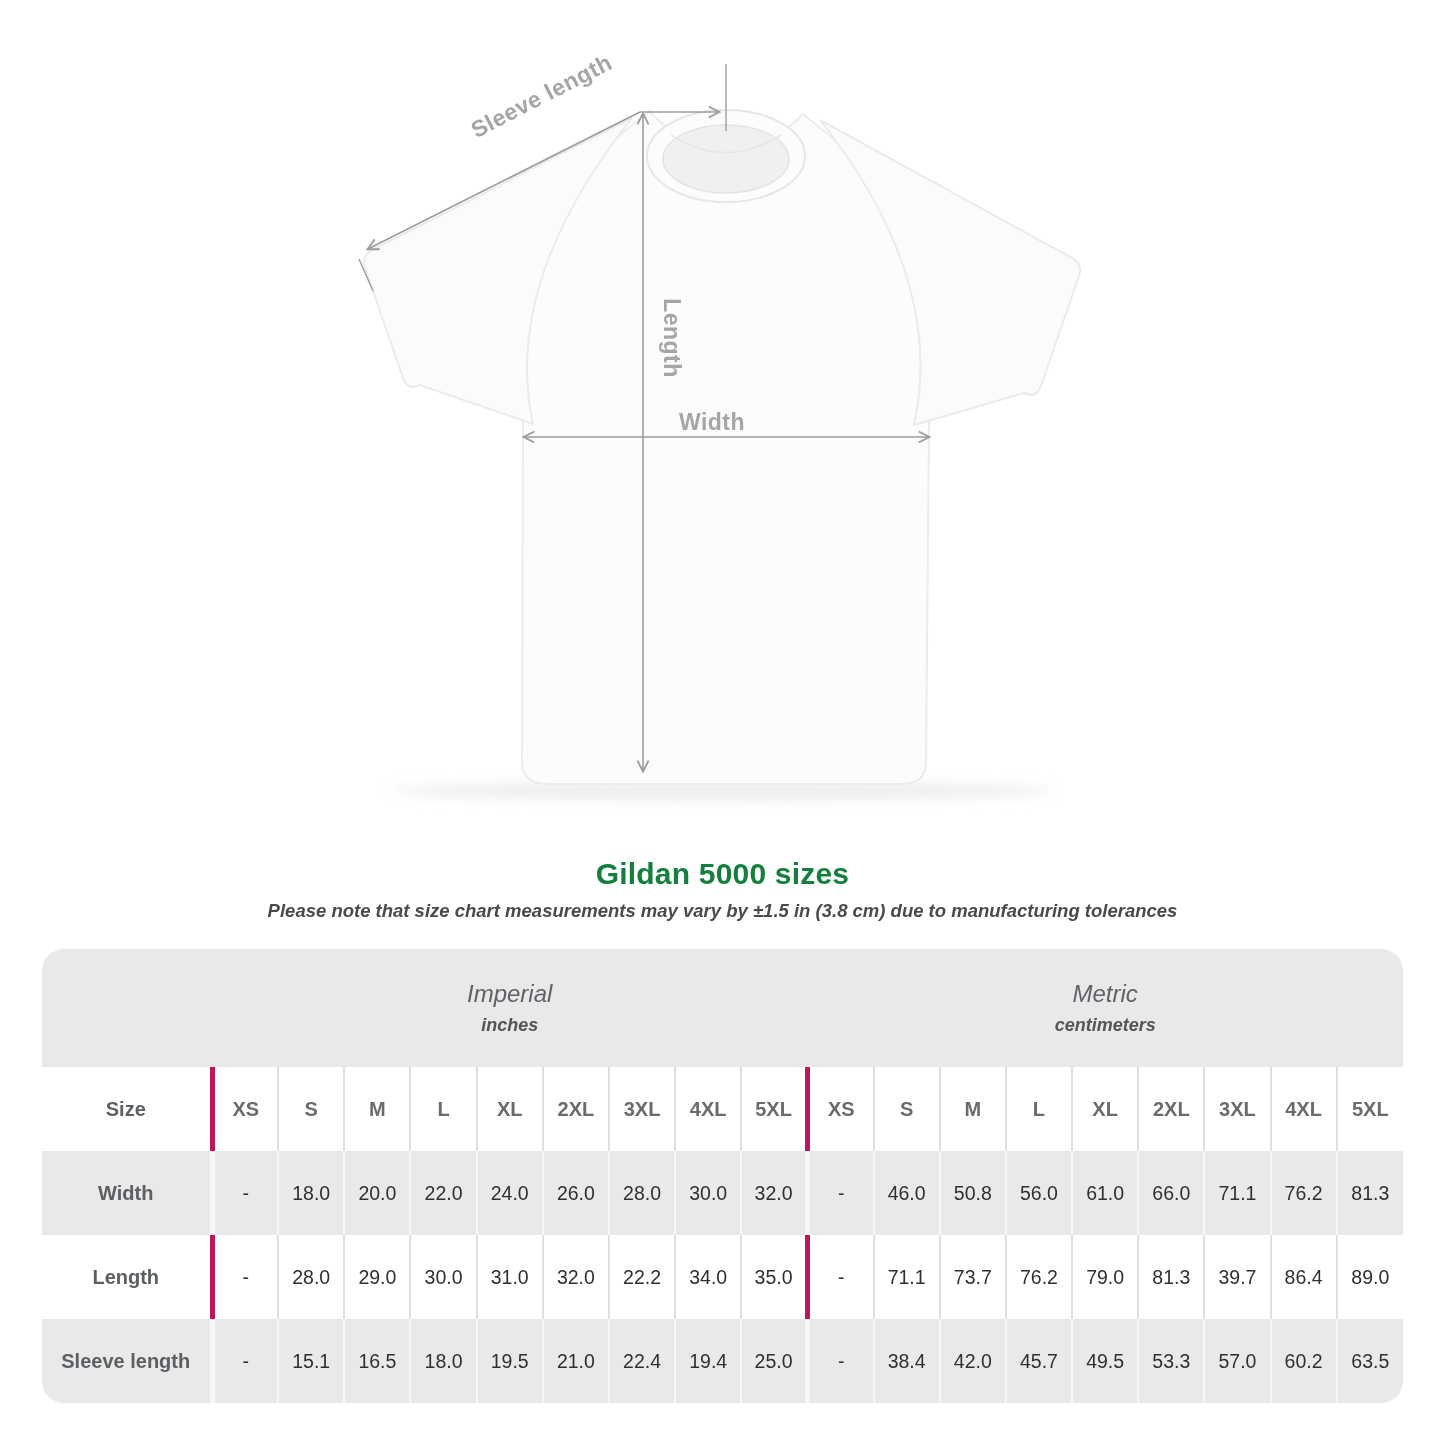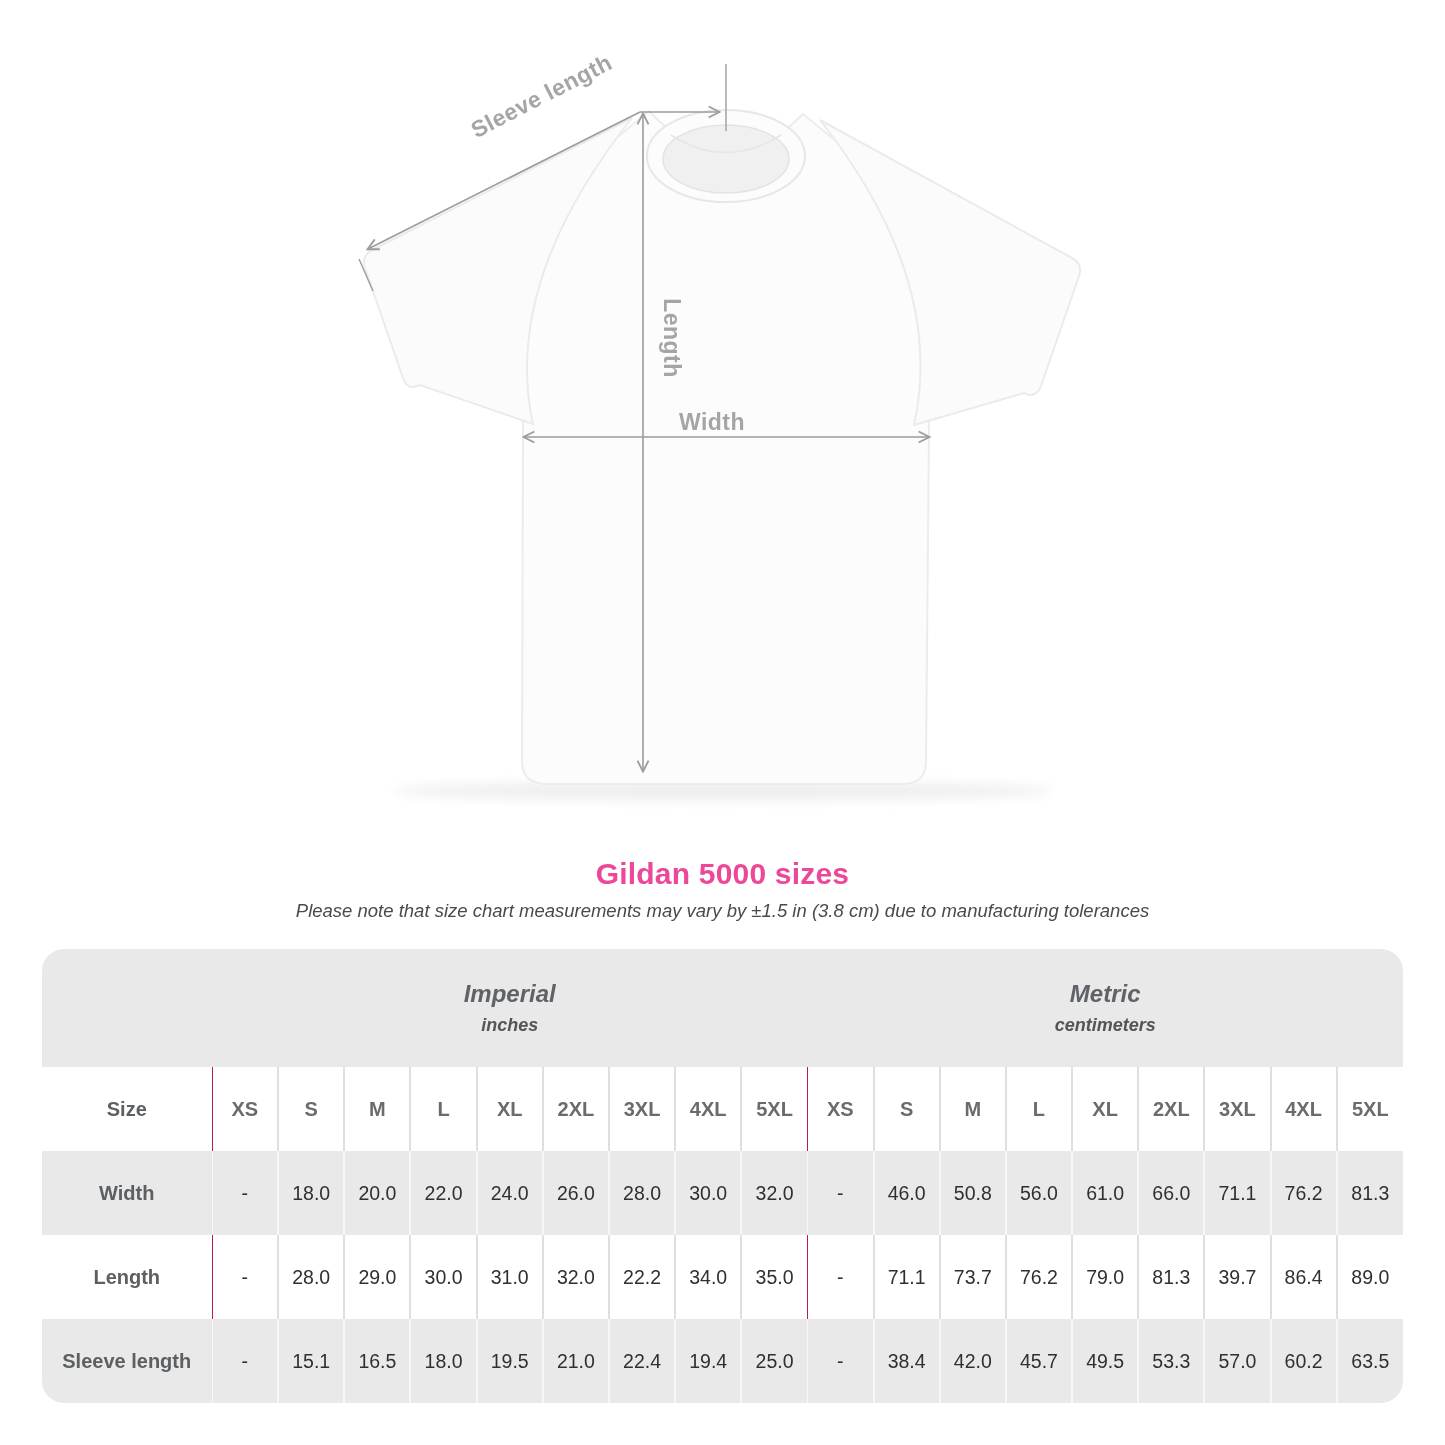--- a/index.html
+++ b/index.html
@@ -15,49 +15,49 @@
   .dim-line{stroke:#9c9c9c;stroke-width:1.6;fill:none;}
   .dim-tick{stroke:#9c9c9c;stroke-width:1.4;fill:none;}
   .dim-label{
     font-family:"Liberation Sans","DejaVu Sans",sans-serif;
     font-weight:700;font-size:23px;fill:#a5a5a5;letter-spacing:.5px;
   }
 
   
   .title{
     margin:12px 0 0 0;text-align:center;
-    font-size:30px;font-weight:700;color:#ec4899;letter-spacing:.2px;
+    font-size:30px;font-weight:700;color:#15803d;letter-spacing:.2px;
   }
   .note{
     margin:9px 0 0 0;text-align:center;font-style:italic;
-    font-size:18.5px;color:#4a4a4a;
+    font-size:18.5px;color:#4a4a4a;font-weight:bold;
   }
 
   
   .table-wrap{
     margin:27px 42px 0 42px;
     border-radius:22px;overflow:hidden;background:#fff;
   }
   table.size-table{
     width:100%;border-collapse:collapse;table-layout:fixed;
   }
   table.size-table col.c-label{width:170px;}
   td,th{padding:0;text-align:center;vertical-align:middle;}
   tr.ghead td{height:118px;background:#e9e9e9;}
-  .ghead-label{font-size:24px;font-weight:700;font-style:italic;color:#5f6368;}
+  .ghead-label{font-size:24px;font-weight:400;font-style:italic;color:#5f6368;}
   .ghead-unit{font-size:18px;font-style:italic;color:#555;margin-top:7px;font-weight:bold;}
   tr.szrow td, tr.szrow th{height:84px;}
   tr.datarow td{height:84px;}
   .sz{font-size:20px;font-weight:700;color:#6b6b6b;}
   .lbl{font-size:20px;font-weight:700;color:#5c6063;margin-top:40px;}
   .num{font-size:19.5px;font-weight:400;color:#303030;}
   tr.plain{background:#ffffff;}
   tr.shade{background:#e9e9e9;}
   .b1{border-left:2px solid #dfdfdf;}
-  .b5{border-left:1px solid #be185d;}
+  .b5{border-left:5px solid #be185d;}
   tr.shade .b1,tr.shade .b5{border-left-color:#f7f7f7;}
 </style>
 </head>
 <body>
 
 <div class="page">
 
   <svg class="diagram" viewBox="0 0 1445 845">
     <defs>
       <marker id="ah" viewBox="0 0 13 12" refX="11" refY="6" markerWidth="15" markerHeight="14" markerUnits="userSpaceOnUse" orient="auto-start-reverse">

